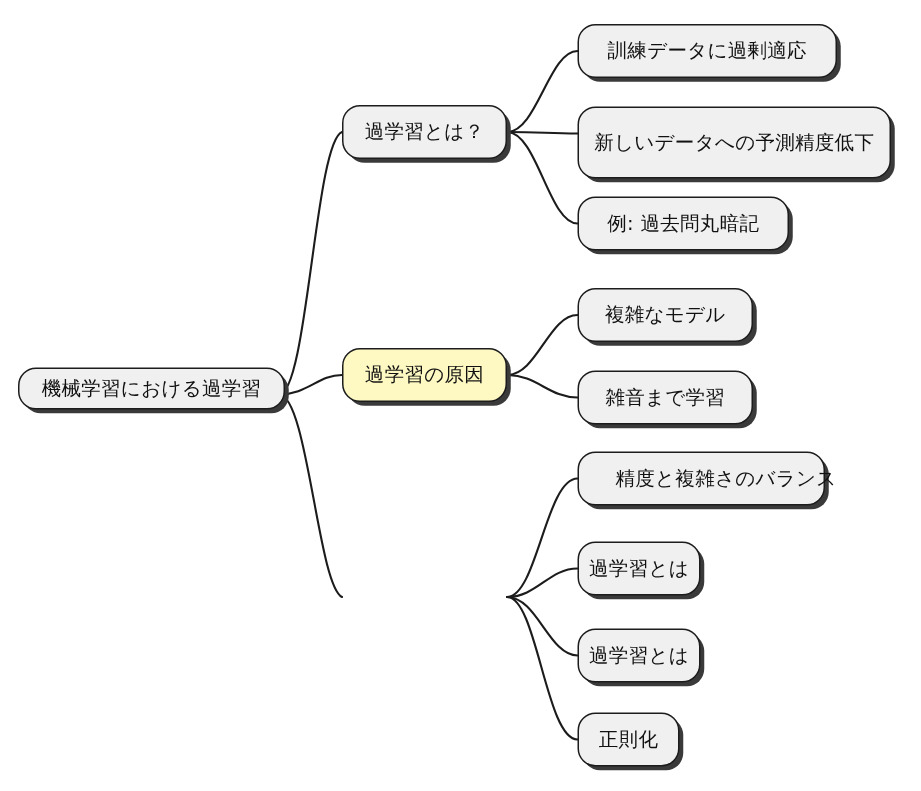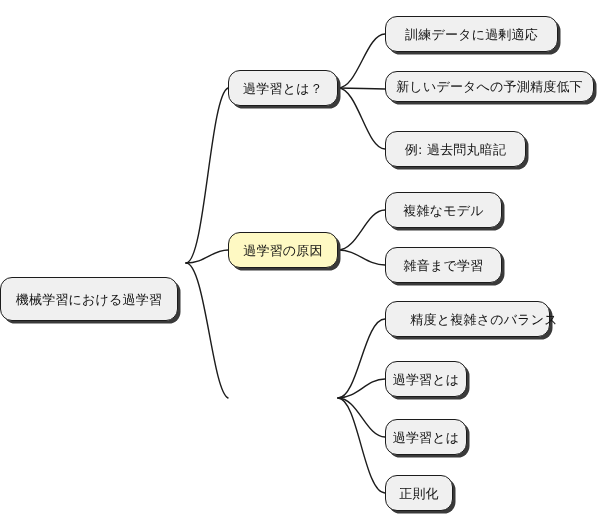--- a/index.html
+++ b/index.html
@@ -69,31 +69,31 @@
 
       <path d="M 338,398 C 358,398 364,319 385,319"></path>
       <path d="M 338,398 C 358,398 366,379 385,379"></path>
       <path d="M 338,398 C 358,398 366,437 385,437"></path>
       <path d="M 338,398 C 358,398 364,493 385,493"></path>
     </g>
   </svg>
 
   <div id="node-layer">
 
-    <div class="node" style="left: 0; top: 245px; width: 178px; height: 44px; background: rgb(240, 240, 240); border-color: rgb(28, 28, 28); box-shadow: rgb(58, 58, 58) 3px 3px 0px -0.5px; margin-top: 32px;">
+    <div class="node" style="left: 12px; top: 245px; width: 178px; height: 28px; background: rgb(240, 240, 240); border-color: rgb(28, 28, 28); box-shadow: rgb(58, 58, 58) 3px 3px 0px -0.5px;">
       <span class="node-label">機械学習における過学習</span>
     </div>
 
     <div class="node" style="left: 228px; top: 70px; width: 110px; height: 36px; background: rgb(240, 240, 240); border-color: rgb(28, 28, 28); box-shadow: rgb(58, 58, 58) 3px 3px 0px -0.5px;">
       <span class="node-label">過学習とは？</span>
     </div>
     <div class="node" style="left: 385px; top: 16px; width: 173px; height: 36px; background: rgb(240, 240, 240); border-color: rgb(28, 28, 28); box-shadow: rgb(58, 58, 58) 3px 3px 0px -0.5px;">
       <span class="node-label">訓練データに過剰適応</span>
     </div>
-    <div class="node" style="left: 385px; top: 71px; width: 209px; height: 31px; background: rgb(240, 240, 240); border-color: rgb(28, 28, 28); box-shadow: rgb(58, 58, 58) 3px 3px 0px -0.5px;">
+    <div class="node" style="left: 385px; top: 71px; width: 209px; height: 48px; background: rgb(240, 240, 240); border-color: rgb(28, 28, 28); box-shadow: rgb(58, 58, 58) 3px 3px 0px -0.5px;">
       <span class="node-label">新しいデータへの予測精度低下</span>
     </div>
     <div class="node" style="left: 385px; top: 131px; width: 141px; height: 36px; background: rgb(240, 240, 240); border-color: rgb(28, 28, 28); box-shadow: rgb(58, 58, 58) 3px 3px 0px -0.5px;">
       <span class="node-label">例: 過去問丸暗記</span>
     </div>
 
     <div class="node" style="left: 228px; top: 232px; width: 110px; height: 36px; background: #fef9c3; border-color: rgb(28, 28, 28); box-shadow: rgb(58, 58, 58) 3px 3px 0px -0.5px;">
       <span class="node-label">過学習の原因</span>
     </div>
     <div class="node" style="left: 385px; top: 192px; width: 117px; height: 36px; background: rgb(240, 240, 240); border-color: rgb(28, 28, 28); box-shadow: rgb(58, 58, 58) 3px 3px 0px -0.5px;">

